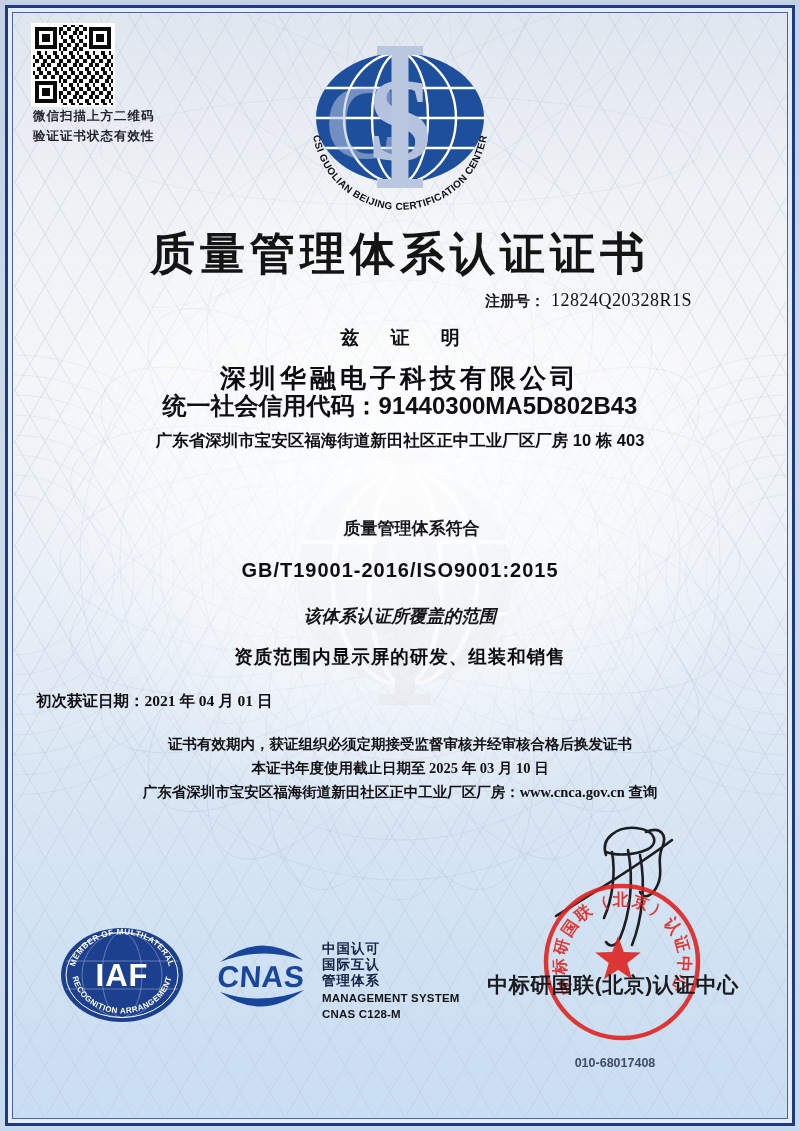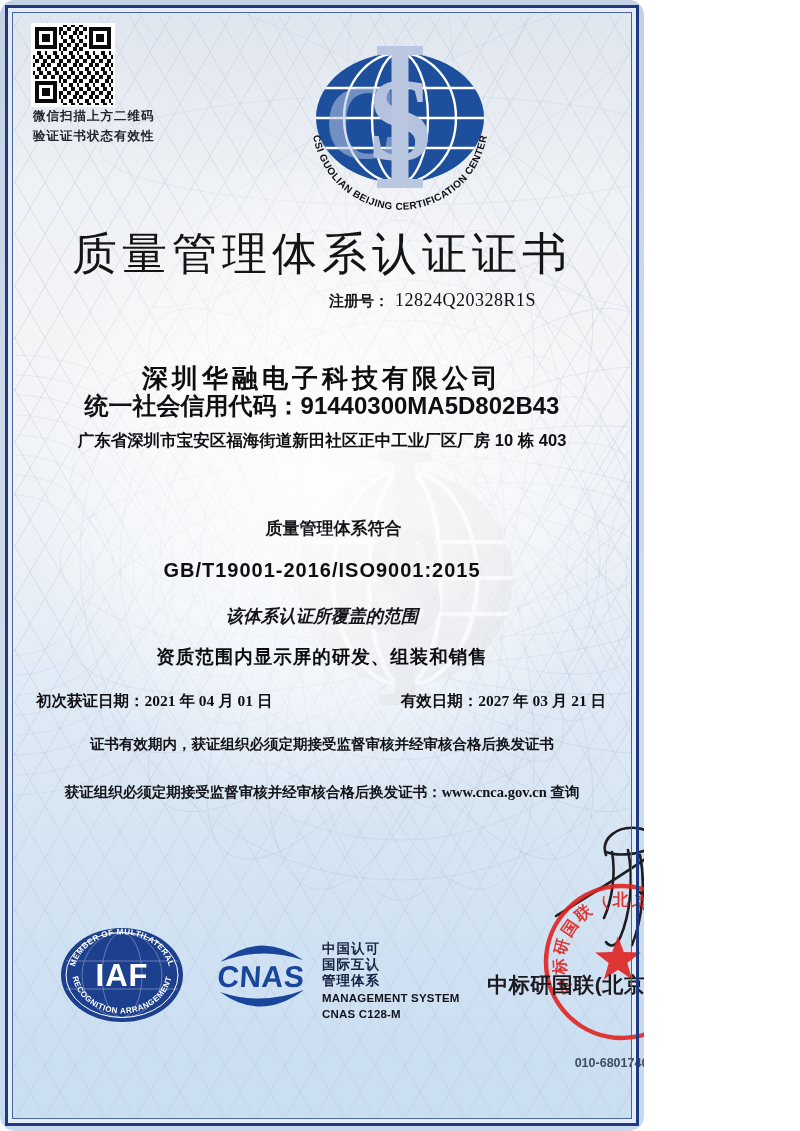--- a/index.html
+++ b/index.html
@@ -1,31 +1,31 @@
 <!DOCTYPE html>
 <html><head>
 <meta charset="utf-8">
 <style>
   * { margin:0; padding:0; box-sizing:border-box; }
   html,body { background:#ffffff; }
   body { width:800px; height:1131px; font-family:"Liberation Sans",sans-serif; }
-  .page { position:relative; width:644px; height:1131px; overflow:hidden;
-          background:linear-gradient(180deg,#c4d1e5 0%,#ccd8ea 30%,#cfdcee 70%,#c6d9ee 100%);border-radius:15px; }
+  .page { position:relative; width:800px; height:1131px; overflow:hidden;
+          background:linear-gradient(180deg,#c4d1e5 0%,#ccd8ea 30%,#cfdcee 70%,#c6d9ee 100%); }
   .gap-layer { position:absolute; inset:8px; background:#e4ecf7; }
   .content-bg { position:absolute; inset:13px;
           background:linear-gradient(180deg,#e0e6ef 0%,#eef1f5 16%,#f4f5f7 32%,#ecf1f7 48%,#dbe7f4 68%,#cfe1f2 86%,#cadef2 100%); }
   .pattern-wrap { position:absolute; inset:14px; overflow:hidden; }
   .white-glow { position:absolute; left:30px; right:30px; top:170px; height:650px;
           background:radial-gradient(ellipse at 50% 48%, rgba(255,255,255,0.92) 0%, rgba(255,255,255,0.5) 46%, rgba(255,255,255,0) 72%); }
   .frame-thick { position:absolute; inset:5px; border:3px solid #1e3a80; }
   .frame-thin  { position:absolute; inset:12px; border:1px solid #4a64a2; }
   .abs { position:absolute; }
   .ctr { left:0; right:0; text-align:center; }
   .qr-cap { left:33px; font-family:"Liberation Serif",serif; font-weight:bold; font-size:12.5px; color:#23252c; letter-spacing:1px; }
-  .title { top:224px; font-size:45px; font-weight:normal; color:#141414; letter-spacing:5px; }
+  .title { top:224px; font-size:45px; font-weight:bold; color:#141414; letter-spacing:5px; }
   .regline { top:290px; right:108px; display:flex; align-items:baseline; gap:6px; }
   .reg-label { font-size:15px; font-weight:bold; color:#18181c; }
   .reg-num { font-family:"Liberation Serif",serif; font-size:18px; color:#101014; letter-spacing:0.5px; }
   .heading { top:325px; font-size:19px; font-weight:bold; letter-spacing:13px; color:#101014; text-indent:13px; }
   .company { top:361px; font-size:26px; font-weight:bold; letter-spacing:4px; color:#0d0d10; }
   .credit  { top:390px; font-size:24px; font-weight:bold; color:#101014; }
   .addr    { top:430px; font-size:16.5px; font-weight:bold; color:#101014; }
   .conform { top:517px; font-size:17px; font-weight:bold; color:#16161a;padding-left:23px; }
   .standard{ top:559px; font-size:20px; font-weight:bold; letter-spacing:1px; color:#0f0f13; }
   .coverage{ top:604px; font-size:17.5px; font-weight:bold; color:#16161a;font-style:italic; }
@@ -207,36 +207,37 @@
       <textPath href="#logoring" startOffset="50%" text-anchor="middle">CSI GUOLIAN BEIJING CERTIFICATION CENTER</textPath>
     </text>
   </svg>
 
   <div class="abs ctr title">质量管理体系认证证书</div>
   <div class="abs regline">
     <span class="reg-label">注册号：</span>
     <span class="reg-num">12824Q20328R1S</span>
   </div>
 
+  <div class="abs ctr heading">兹 证 明</div>
   <div class="abs ctr company">深圳华融电子科技有限公司</div>
   <div class="abs ctr credit">统一社会信用代码：91440300MA5D802B43</div>
   <div class="abs ctr addr">广东省深圳市宝安区福海街道新田社区正中工业厂区厂房 10 栋 403</div>
 
   <div class="abs ctr conform">质量管理体系符合</div>
   <div class="abs ctr standard">GB/T19001-2016/ISO9001:2015</div>
   <div class="abs ctr coverage">该体系认证所覆盖的范围</div>
   <div class="abs ctr scopetx">资质范围内显示屏的研发、组装和销售</div>
 
   <div class="abs dates">
     <span>初次获证日期：2021 年 04 月 01 日</span>
-    <span>有效日期：2027 年 03 月 21 日</span>
   </div>
 
   <div class="abs ctr note note1">证书有效期内，获证组织必须定期接受监督审核并经审核合格后换发证书</div>
-  <div class="abs ctr note note3">获证组织必须定期接受监督审核并经审核合格后换发证书：www.cnca.gov.cn 查询</div>
+  <div class="abs ctr note note2">本证书年度使用截止日期至 2025 年 03 月 10 日</div>
+  <div class="abs ctr note note3">广东省深圳市宝安区福海街道新田社区正中工业厂区厂房：www.cnca.gov.cn 查询</div>
 
   <svg class="abs" style="left:535px; top:812px;" width="175" height="150" viewBox="535 812 175 150">
     <g stroke="#1e1e22" stroke-width="2.6" fill="none" stroke-linecap="round">
       <path d="M606 855 C600 838 618 826 636 828 C656 830 660 844 646 850 C634 855 616 856 606 852"></path>
       <path d="M646 832 C660 826 668 834 662 848 C656 862 664 870 658 884 C653 896 644 900 640 892"></path>
       <path d="M612 852 C616 874 612 900 604 918"></path>
       <path d="M628 850 C634 880 630 915 620 938 C616 946 610 948 606 942"></path>
       <path d="M640 855 C646 885 642 920 632 945"></path>
       <path d="M556 916 C585 898 635 868 672 840"></path>
     </g>

